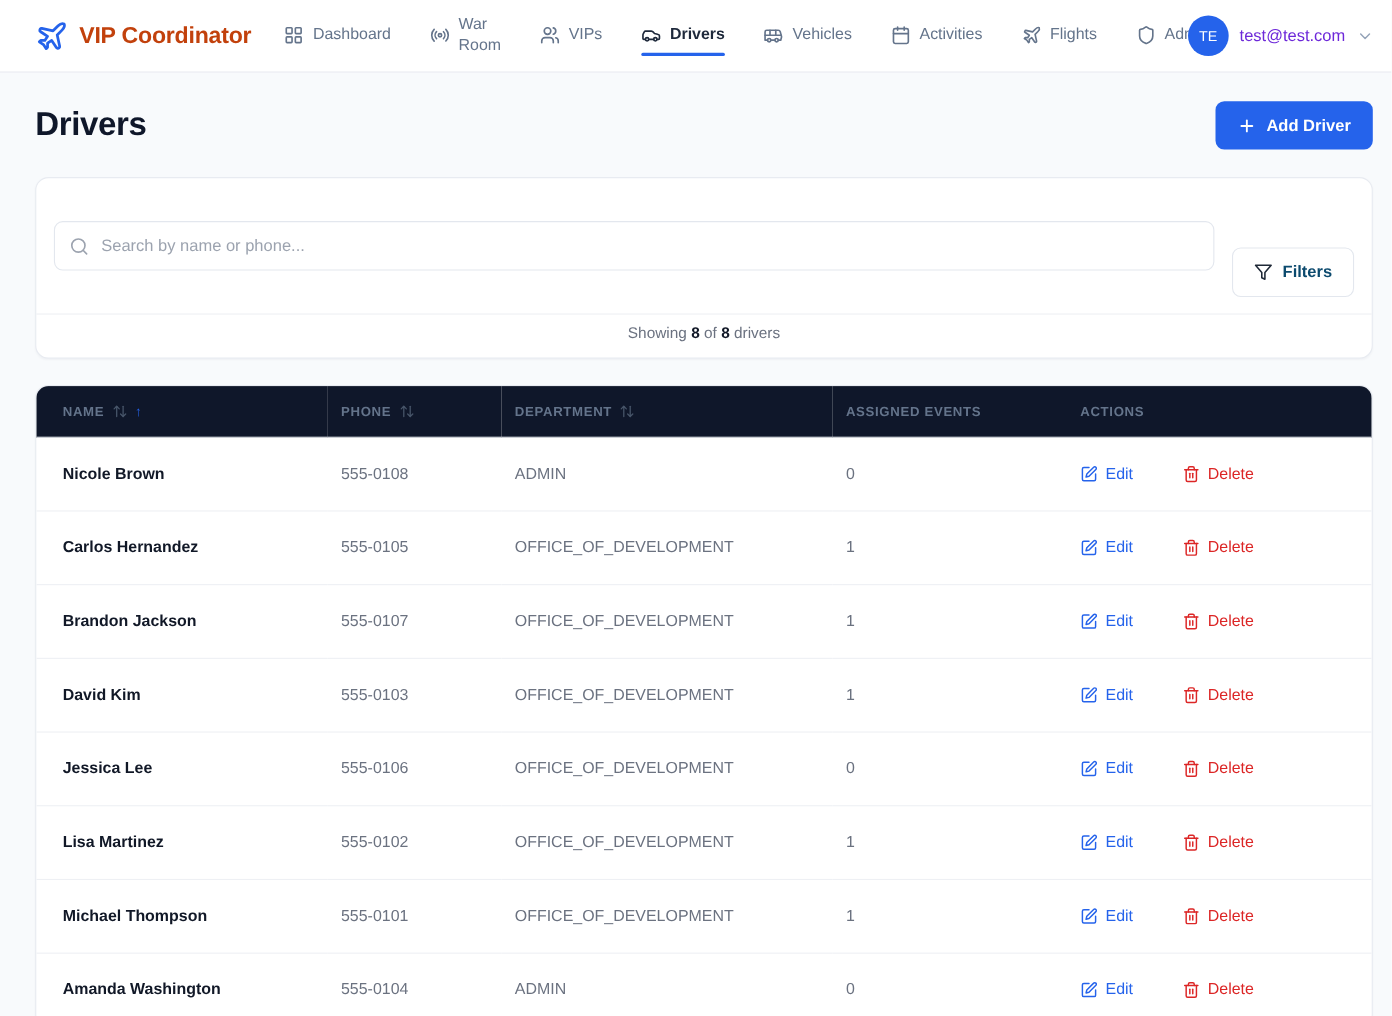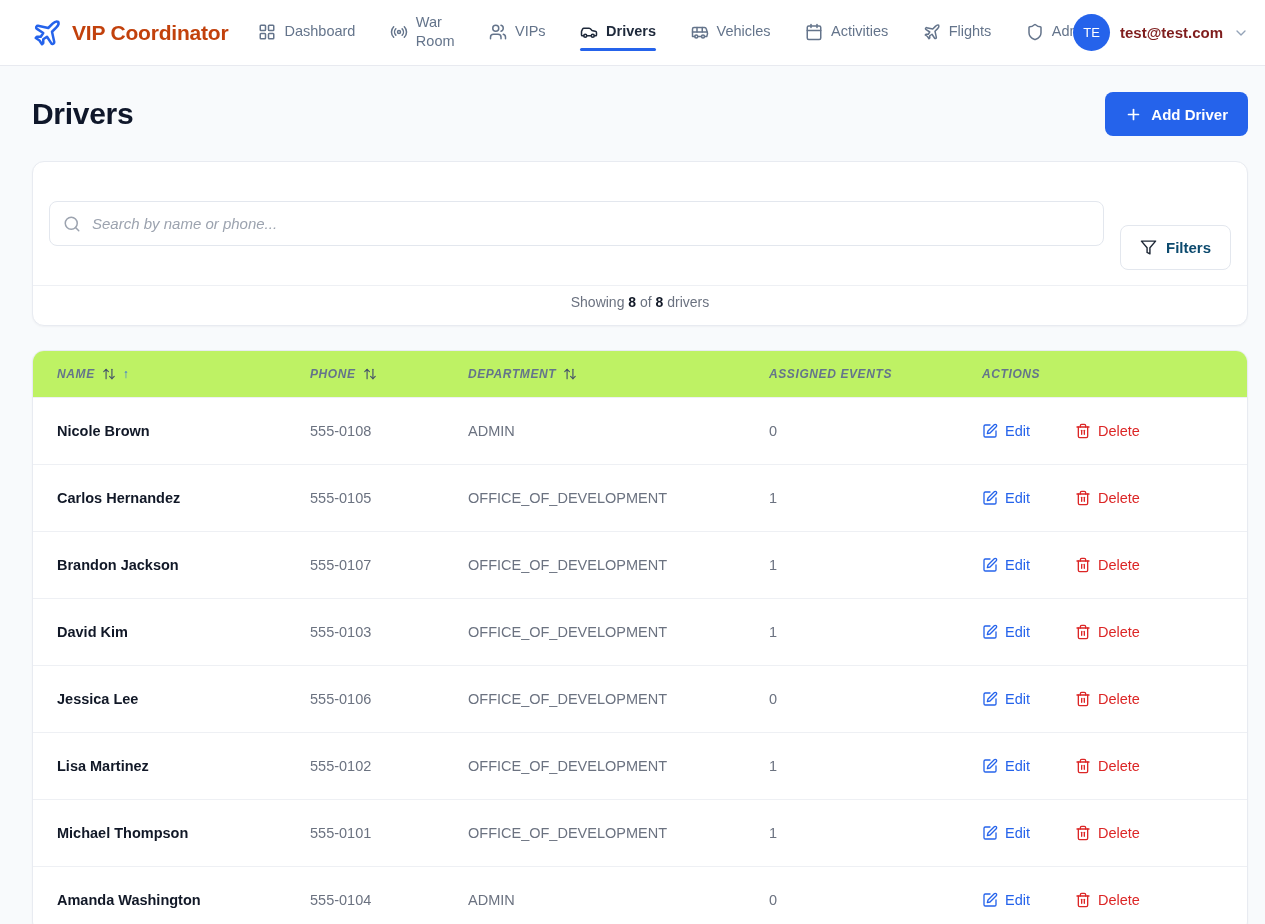--- a/index.html
+++ b/index.html
@@ -32,21 +32,21 @@
   .nav-item.active { color:#1e293b; font-weight:600; }
   .nav-item.active::after {
     content:""; position:absolute; left:0; right:0; bottom:-4px; height:2.5px;
     background:#2563eb; border-radius:2px;
   }
   .user-menu { display:flex; align-items:center; gap:10px; margin-left:-34px; position:relative; z-index:2; cursor:pointer; }
   .avatar {
     width:37px; height:37px; border-radius:50%; background:#2563eb; color:#fff;
     display:flex; align-items:center; justify-content:center; font-size:13px; font-weight:400;
   }
-  .user-email { font-size:15px; font-weight:700; color:#7f1d1d; }
+  .user-email { font-size:15px; font-weight:400; color:#6d28d9; }
   .user-menu .chevron { width:16px; height:16px; color:#94a3b8; }
 
   
   .main { padding:26px 17px 0 32px; }
   .page-head { display:flex; align-items:center; justify-content:space-between; margin-bottom:25px; }
   .page-title { font-size:30px; font-weight:800; color:#0f172a; letter-spacing:-0.3px; }
   .btn-primary {
     display:inline-flex; align-items:center; gap:9px; background:#2563eb; color:#fff;
     border:none; border-radius:8px; height:44px; padding:0 20px;
     font-size:15px; font-weight:600; font-family:inherit; cursor:pointer;
@@ -61,36 +61,36 @@
   
   .search-card { margin-bottom:24px; }
   .search-row { display:flex; align-items:center; gap:16px; padding:15px 16px; }
   .search-box { position:relative; flex:1; }
   .search-box .icon {
     position:absolute; left:14px; top:50%; transform:translateY(-50%);
     width:18px; height:18px; color:#9ca3af;
   }
   .search-input {
     width:100%; height:45px; border:1px solid #e3e7ee; border-radius:8px;
-    padding:0 14px 0 42px; font-size:15px; font-family:inherit; color:#111827; outline:none;font-style:italic;
+    padding:0 14px 0 42px; font-size:15px; font-family:inherit; color:#111827; outline:none;
   }
   .search-input::placeholder { color:#9ca3af; }
   .btn-filters {
     display:inline-flex; align-items:center; gap:9px; background:#fff; color:#0c4a6e;
     border:1px solid #e3e7ee; border-radius:8px; height:45px; padding:0 19px;
     font-size:15px; font-weight:700; font-family:inherit; cursor:pointer;margin-top:48px;
   }
   .btn-filters .icon { width:17px; height:17px; color:#1f2937; }
   .summary-row { border-top:1px solid #eef0f4; padding:8px 16px 15px; font-size:14px; color:#6b7280;text-align:center; }
   .summary-row b { color:#111827; font-weight:700; }
 
   
   .table-card { overflow:hidden; }
   table { width:100%; border-collapse:collapse; table-layout:fixed; }
-  thead tr { background:#bef264;font-style:italic; }
+  thead tr { background:#0f172a; }
   th {
     text-align:left; font-size:12px; font-weight:600; color:#64748b;
     letter-spacing:.05em; padding:16px 12px; white-space:nowrap;
   }
   th:first-child, td:first-child { padding-left:24px; }
   .th-inner { display:inline-flex; align-items:center; gap:7px; }
   .sort-icon { width:14px; height:14px; color:#475569; }
   .sort-indicator { color:#2563eb; font-size:12px; font-weight:700; }
   td {
     padding:25px 12px; border-top:1px solid #eef0f4; font-size:14.5px; color:#6b7280;

